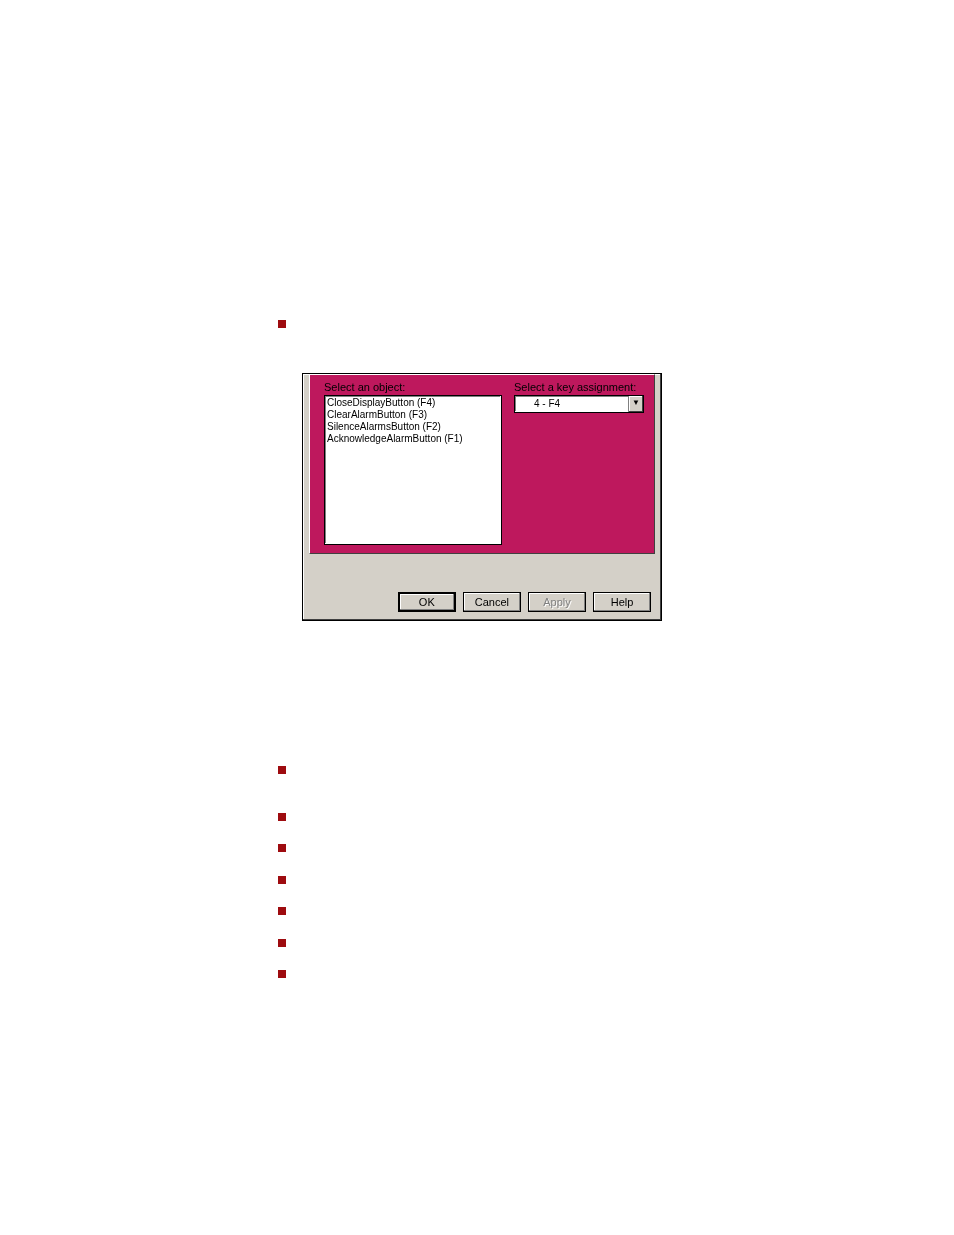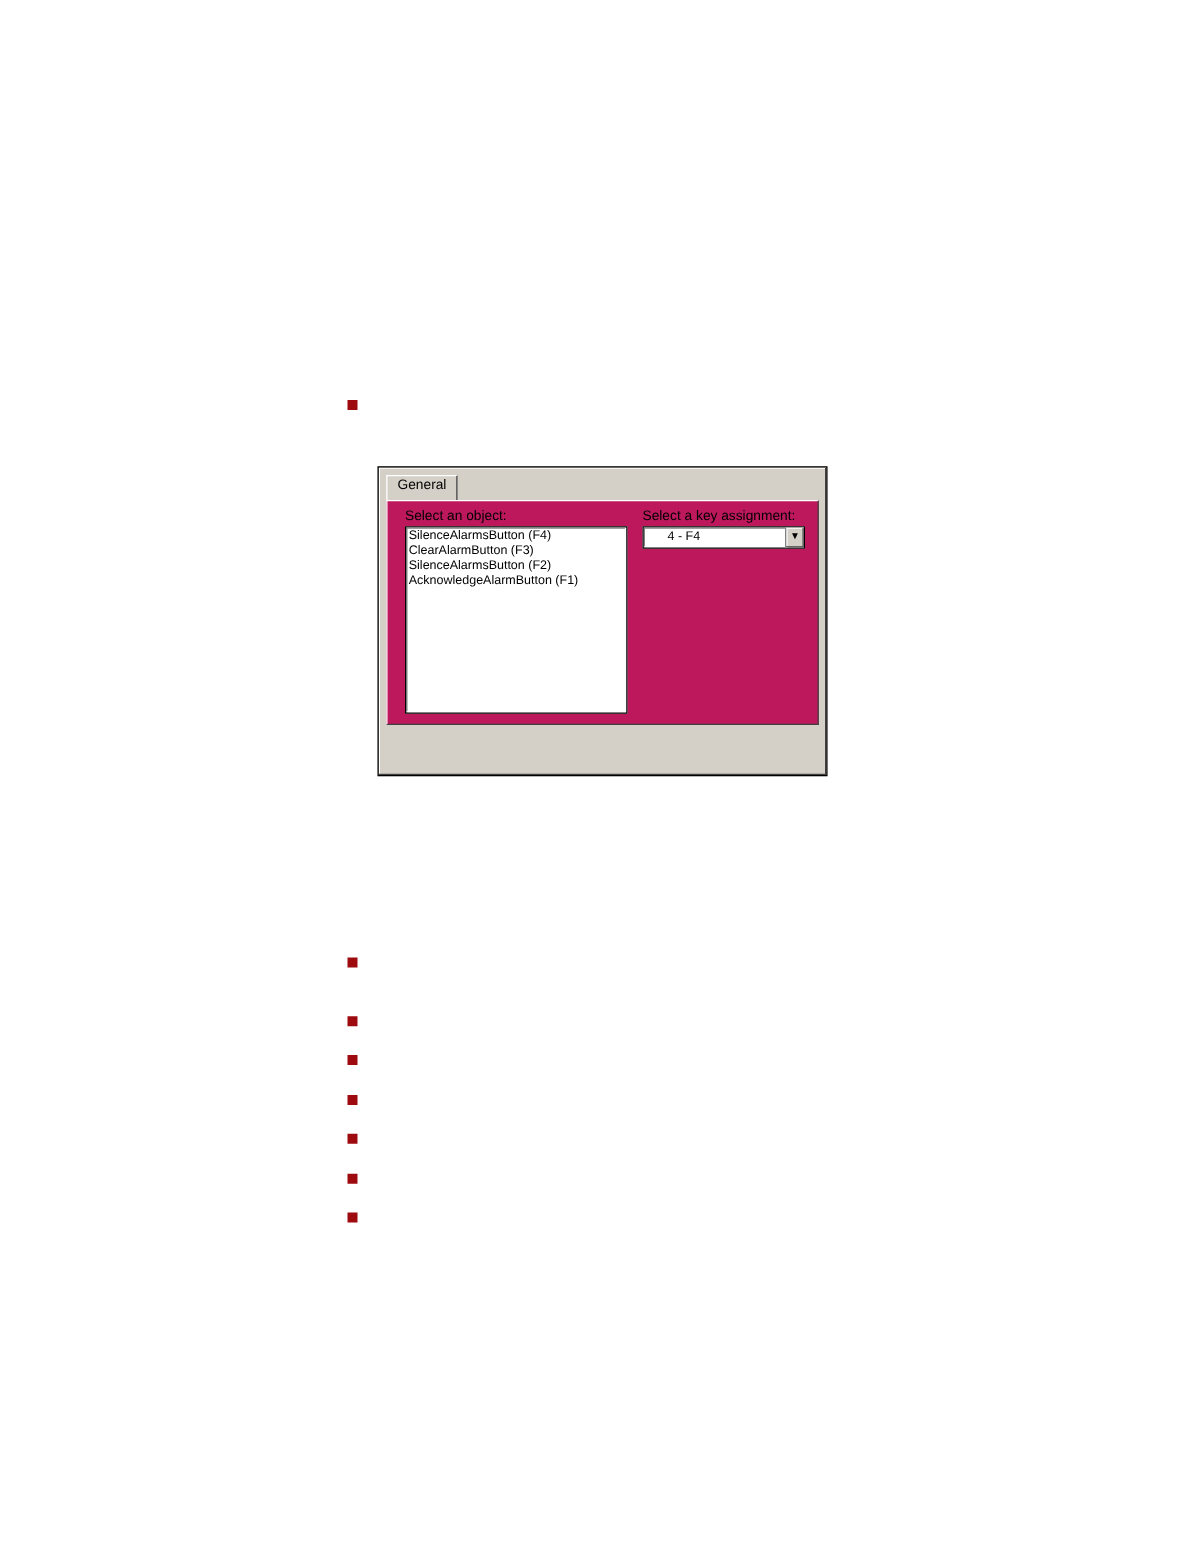--- a/index.html
+++ b/index.html
@@ -180,36 +180,37 @@
 <div class="bullet" style="left:278px;top:766px"></div>
 <div class="bullet" style="left:278px;top:813px"></div>
 <div class="bullet" style="left:278px;top:844px"></div>
 <div class="bullet" style="left:278px;top:876px"></div>
 <div class="bullet" style="left:278px;top:907px"></div>
 <div class="bullet" style="left:278px;top:939px"></div>
 <div class="bullet" style="left:278px;top:970px"></div>
 
 <div class="dialog">
 
-  <div class="tab-strip">
-    <div class="tab">
-      <span>General</span>
-    </div>
-  </div>
 
   <div class="tab-pane">
     <div id="lbl-object" class="lbl">Select an object:</div>
     <div id="lbl-key" class="lbl">Select a key assignment:</div>
 
     <div class="listbox">
-      <div class="li sel">SilenceAlarmsButton (F4)</div>
+      <div class="li sel">CloseDisplayButton (F4)</div>
       <div class="li">ClearAlarmButton (F3)</div>
       <div class="li">SilenceAlarmsButton (F2)</div>
       <div class="li">AcknowledgeAlarmButton (F1)</div>
     </div>
 
     <div class="combo">
       <span>4 - F4</span>
       <div class="arrow">▼</div>
     </div>
   </div>
 
+  <div class="button-row">
+    <div class="btn default"><span>OK</span></div>
+    <div class="btn"><span>Cancel</span></div>
+    <div class="btn disabled"><span>Apply</span></div>
+    <div class="btn"><span>Help</span></div>
+  </div>
 </div>
 
 </body></html>

